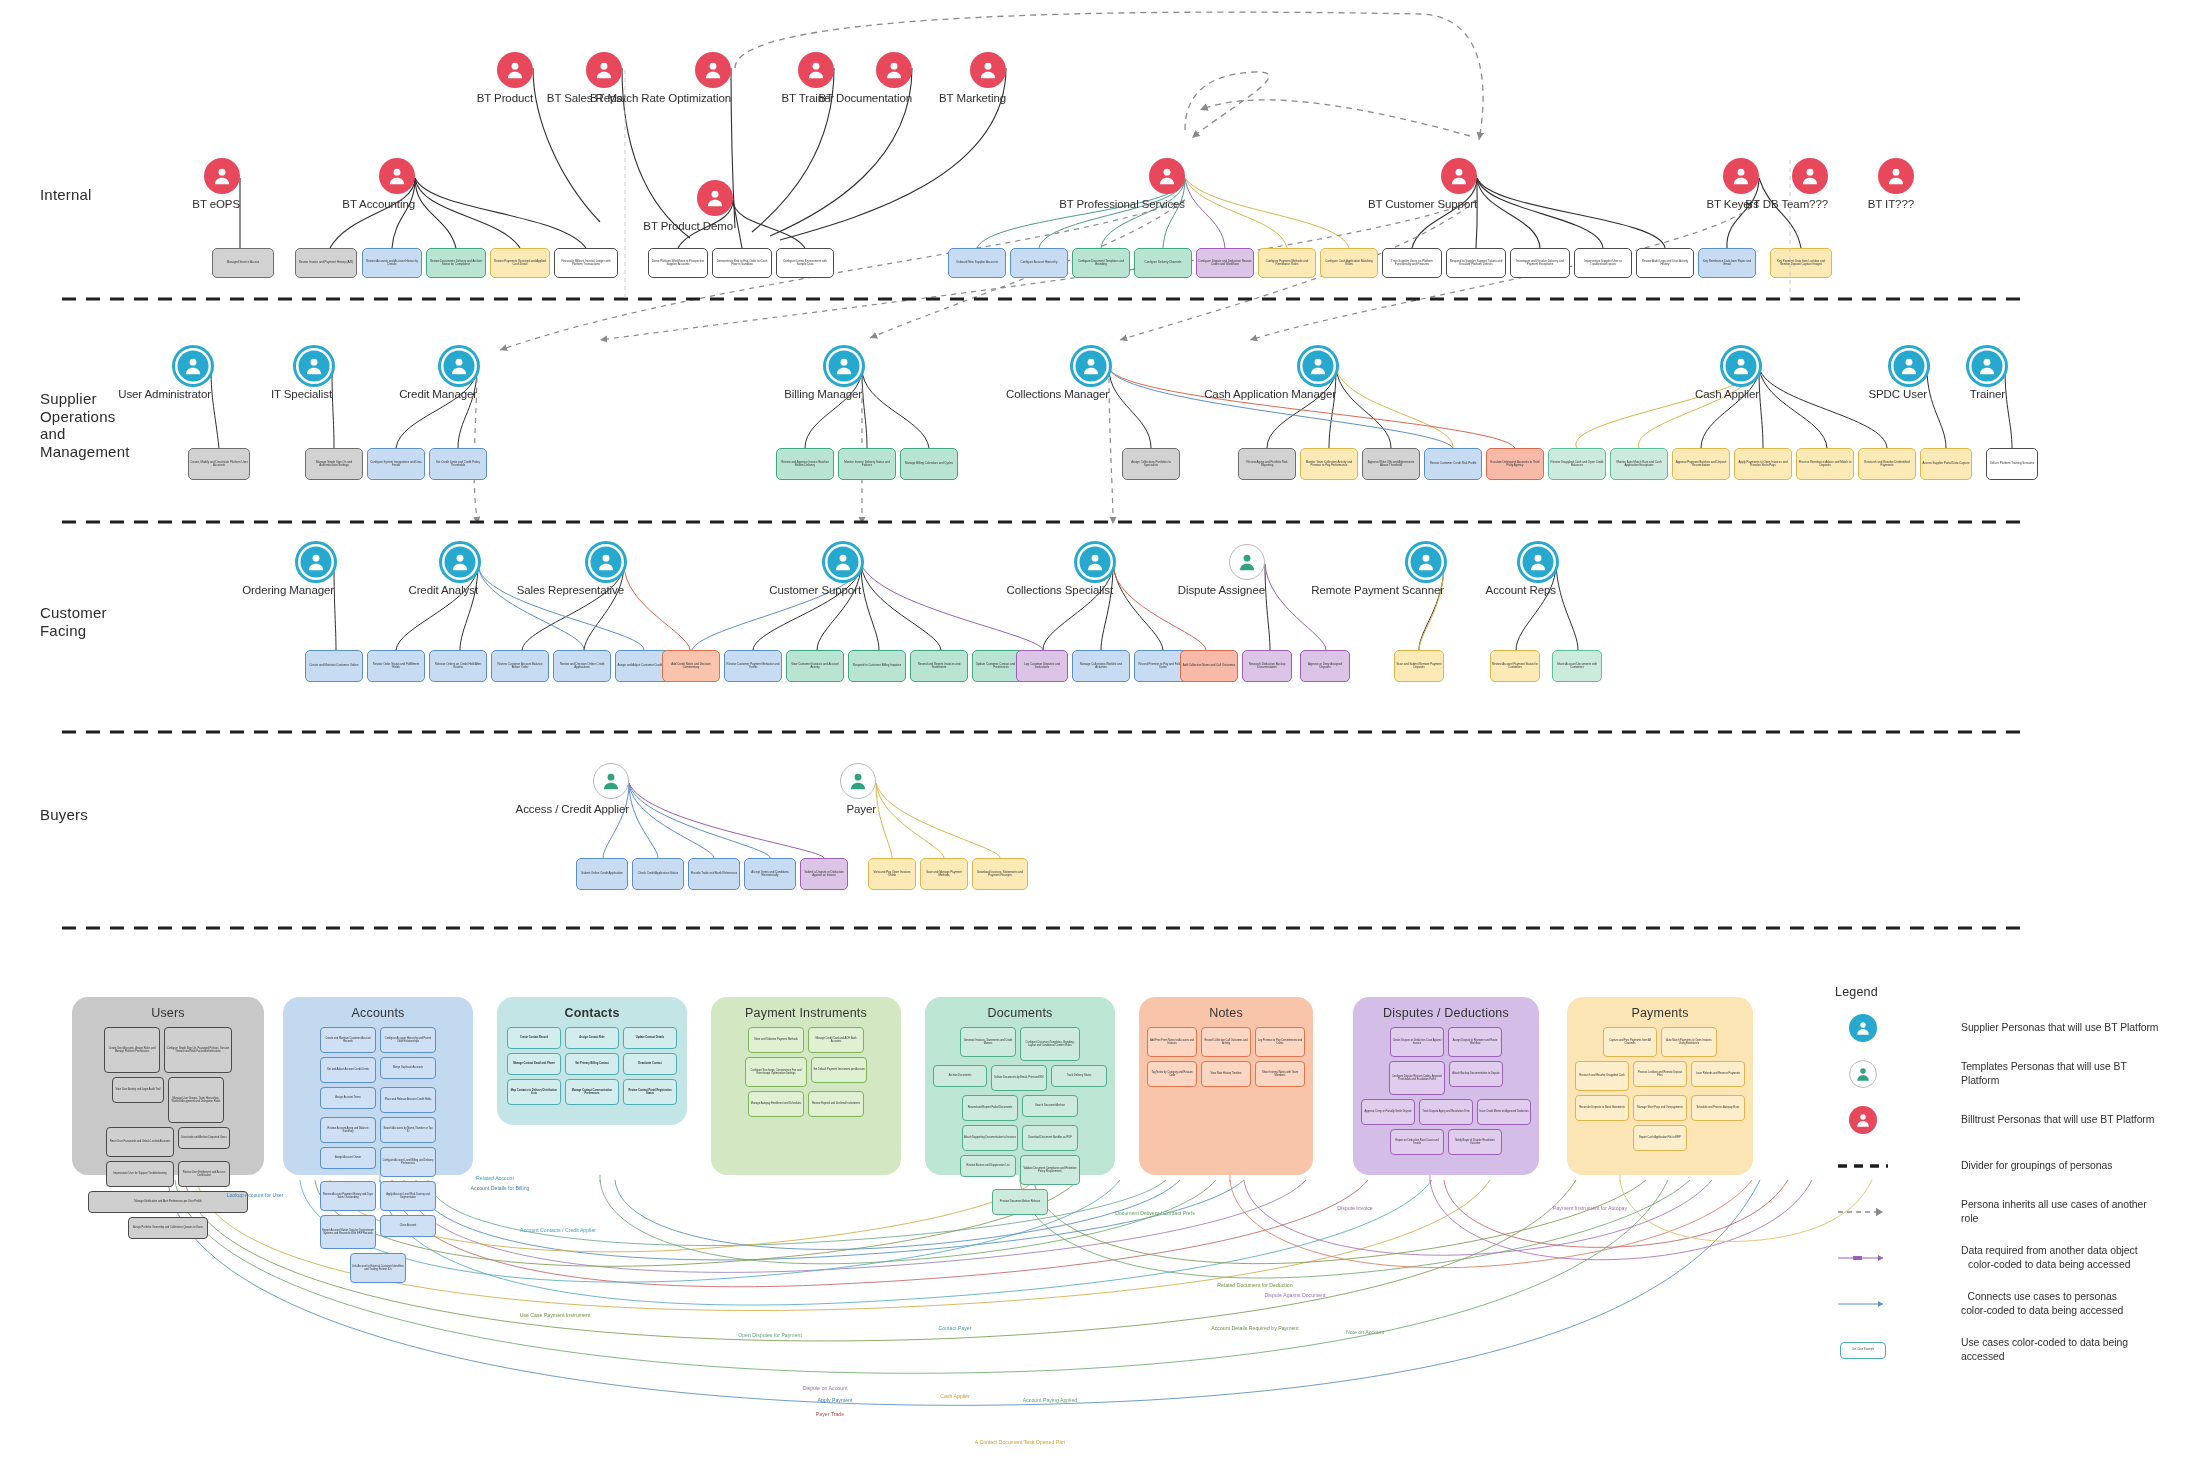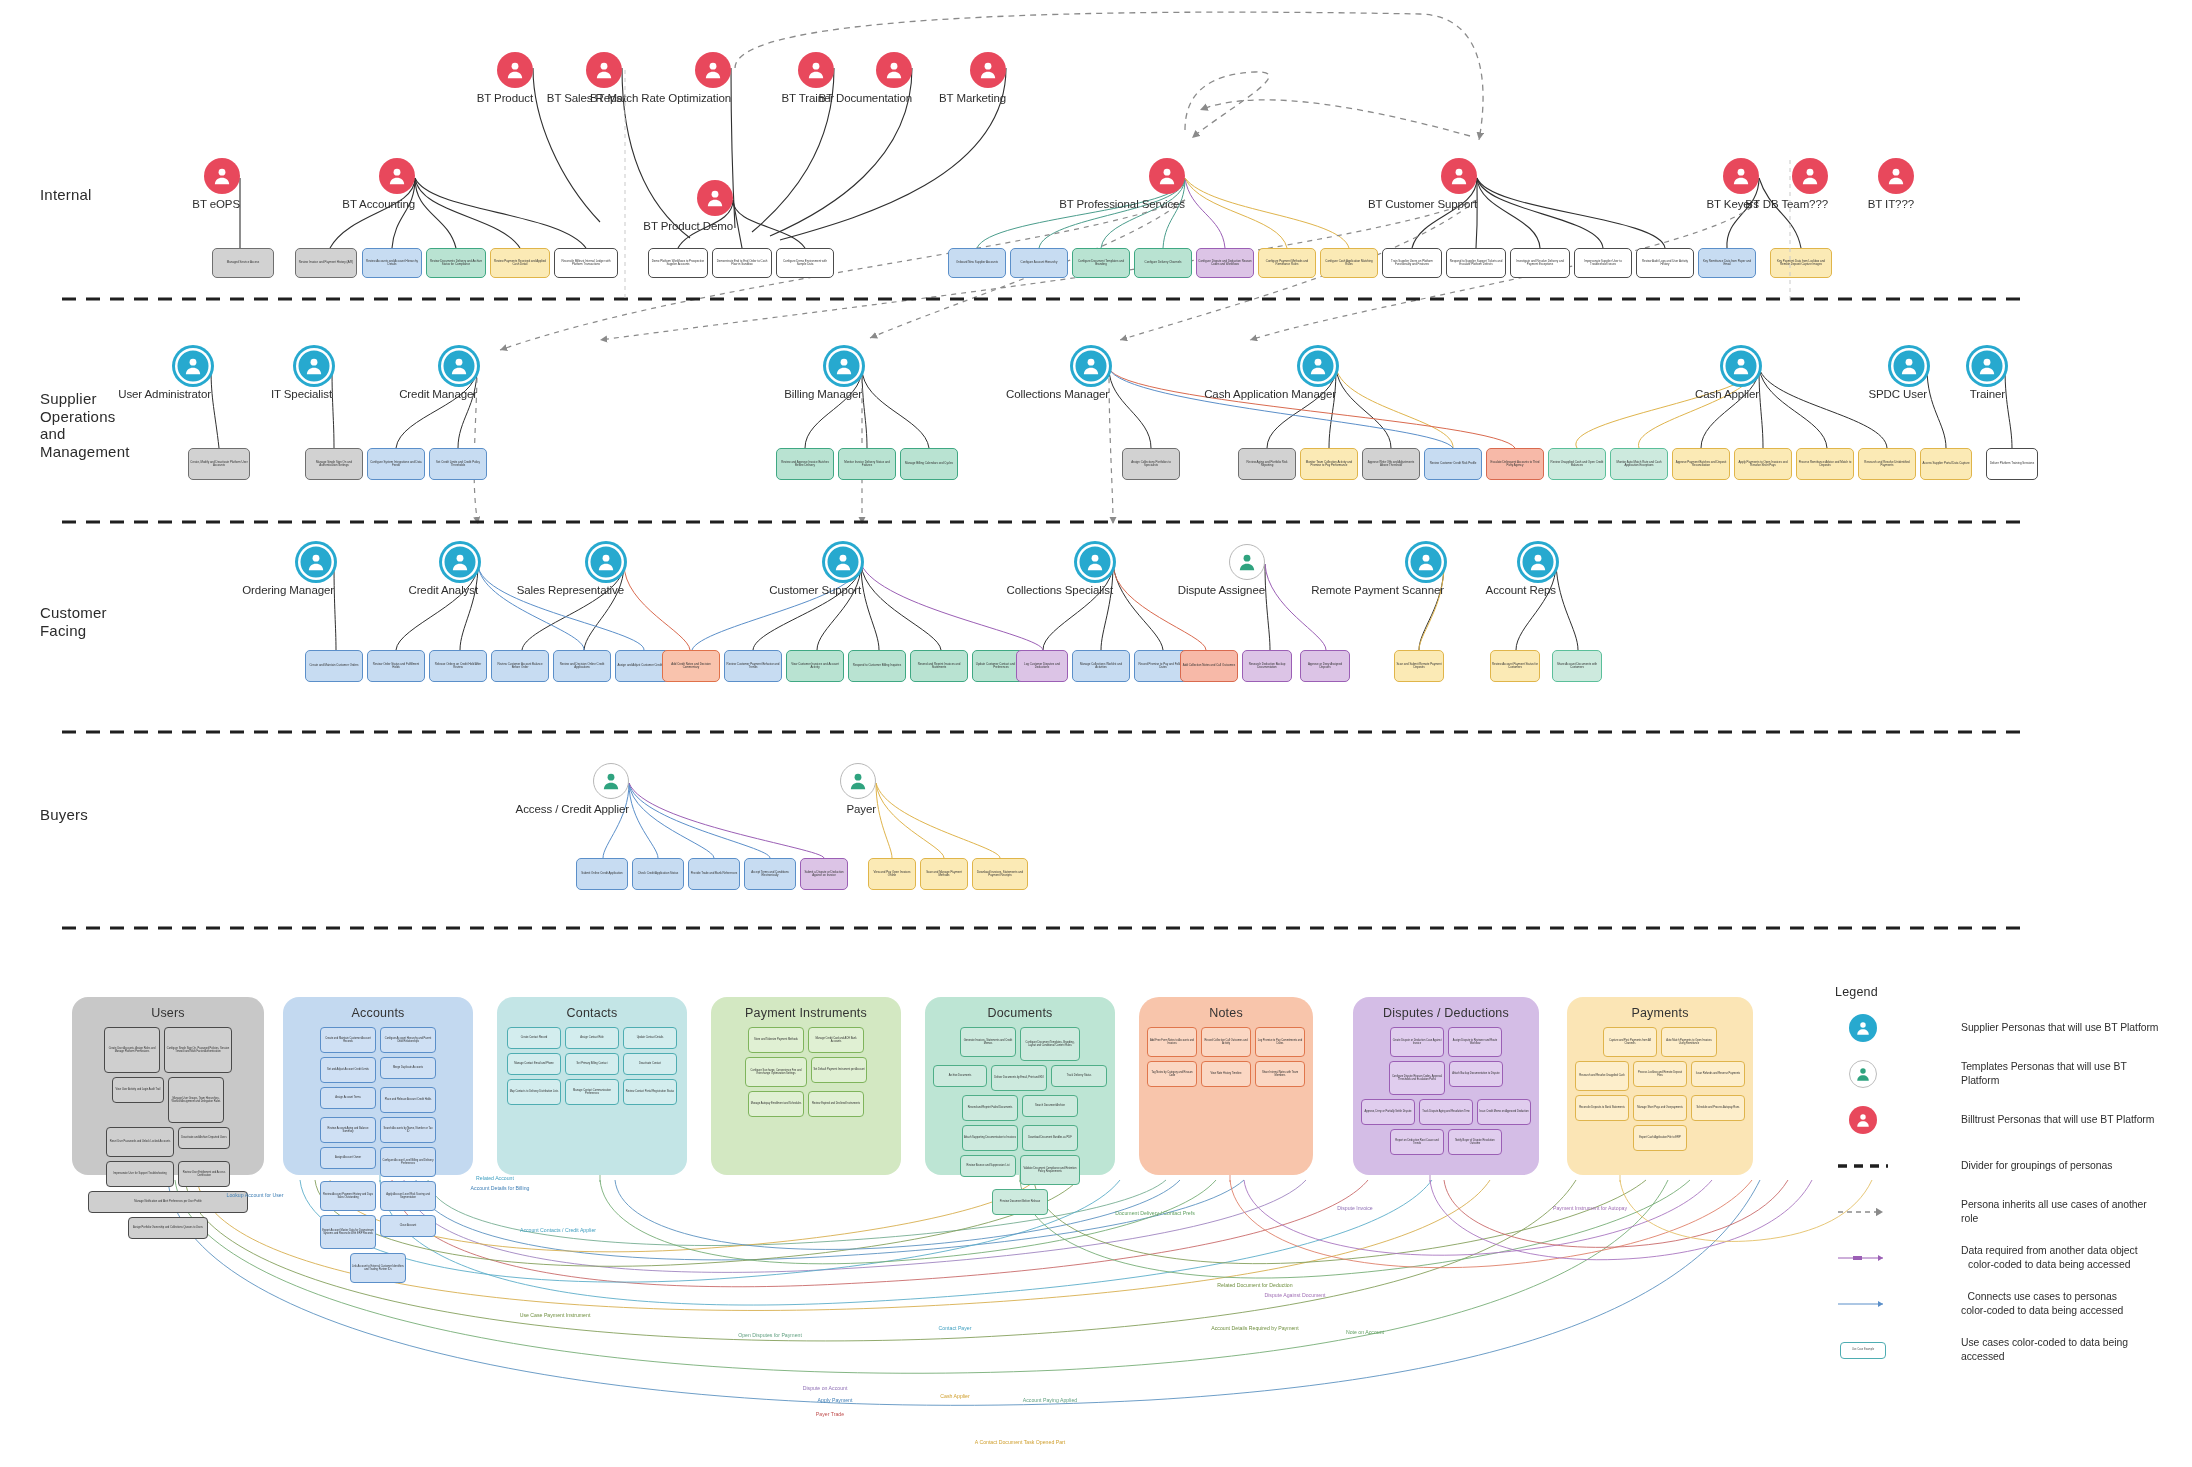--- a/index.html
+++ b/index.html
@@ -829,21 +829,21 @@
           <div class="dbox" title="Search Accounts by Name, Number or Tax ID" style="width: 56px; height: 26px;">Search Accounts by Name, Number or Tax ID</div>
           <div class="dbox" title="Assign Account Owner" style="width: 56px; height: 22px;">Assign Account Owner</div>
           <div class="dbox" title="Configure Account Level Billing and Delivery Preferences" style="width: 56px; height: 30px;">Configure Account Level Billing and Delivery Preferences</div>
           <div class="dbox" title="Review Account Payment History and Days Sales Outstanding" style="width: 56px; height: 30px;">Review Account Payment History and Days Sales Outstanding</div>
           <div class="dbox" title="Apply Account Level Risk Scoring and Segmentation" style="width: 56px; height: 30px;">Apply Account Level Risk Scoring and Segmentation</div>
           <div class="dbox" title="Export Account Master Data for Downstream Systems and Reconcile With ERP Records" style="width: 56px; height: 34px;">Export Account Master Data for Downstream Systems and Reconcile With ERP Records</div>
           <div class="dbox" title="Close Account" style="width: 56px; height: 22px;">Close Account</div>
           <div class="dbox" title="Link Account to External Customer Identifiers and Trading Partner IDs" style="width: 56px; height: 30px;">Link Account to External Customer Identifiers and Trading Partner IDs</div>
         </div>
       </div>
-      <div class="dgroup g-contacts" style="left: 497px; top: 997px; width: 190px; height: 178px;">
+      <div class="dgroup g-contacts" style="left: 497px; top: 997px; width: 190px; height: 128px; font-weight: bold;">
         <div class="gtitle">Contacts</div>
         <div class="gbody">
           <div class="dbox" title="Create Contact Record" style="width: 54px; height: 22px;">Create Contact Record</div>
           <div class="dbox" title="Assign Contact Role" style="width: 54px; height: 22px;">Assign Contact Role</div>
           <div class="dbox" title="Update Contact Details" style="width: 54px; height: 22px;">Update Contact Details</div>
           <div class="dbox" title="Manage Contact Email and Phone" style="width: 54px; height: 22px;">Manage Contact Email and Phone</div>
           <div class="dbox" title="Set Primary Billing Contact" style="width: 54px; height: 22px;">Set Primary Billing Contact</div>
           <div class="dbox" title="Deactivate Contact" style="width: 54px; height: 22px;">Deactivate Contact</div>
           <div class="dbox" title="Map Contacts to Delivery Distribution Lists" style="width: 54px; height: 26px;">Map Contacts to Delivery Distribution Lists</div>
           <div class="dbox" title="Manage Contact Communication Preferences" style="width: 54px; height: 26px;">Manage Contact Communication Preferences</div>
@@ -871,21 +871,21 @@
           <div class="dbox" title="Track Delivery Status" style="width: 56px; height: 22px;">Track Delivery Status</div>
           <div class="dbox" title="Resend and Reprint Failed Documents" style="width: 56px; height: 26px;">Resend and Reprint Failed Documents</div>
           <div class="dbox" title="Search Document Archive" style="width: 56px; height: 22px;">Search Document Archive</div>
           <div class="dbox" title="Attach Supporting Documentation to Invoices" style="width: 56px; height: 26px;">Attach Supporting Documentation to Invoices</div>
           <div class="dbox" title="Download Document Bundles as PDF" style="width: 56px; height: 26px;">Download Document Bundles as PDF</div>
           <div class="dbox" title="Review Bounce and Suppression List" style="width: 56px; height: 22px;">Review Bounce and Suppression List</div>
           <div class="dbox" title="Validate Document Compliance and Retention Policy Requirements" style="width: 60px; height: 30px;">Validate Document Compliance and Retention Policy Requirements</div>
           <div class="dbox" title="Preview Document Before Release" style="width: 56px; height: 26px;">Preview Document Before Release</div>
         </div>
       </div>
-      <div class="dgroup g-notes" style="left: 1139px; top: 997px; width: 174px; height: 178px; border-radius: 20px;">
+      <div class="dgroup g-notes" style="left: 1139px; top: 997px; width: 174px; height: 178px;">
         <div class="gtitle">Notes</div>
         <div class="gbody">
           <div class="dbox" title="Add Free Form Notes to Accounts and Invoices" style="width: 50px; height: 30px;">Add Free Form Notes to Accounts and Invoices</div>
           <div class="dbox" title="Record Collection Call Outcomes and Activity" style="width: 50px; height: 30px;">Record Collection Call Outcomes and Activity</div>
           <div class="dbox" title="Log Promise to Pay Commitments and Dates" style="width: 50px; height: 30px;">Log Promise to Pay Commitments and Dates</div>
           <div class="dbox" title="Tag Notes by Category and Reason Code" style="width: 50px; height: 26px;">Tag Notes by Category and Reason Code</div>
           <div class="dbox" title="View Note History Timeline" style="width: 50px; height: 26px;">View Note History Timeline</div>
           <div class="dbox" title="Share Internal Notes with Team Members" style="width: 50px; height: 26px;">Share Internal Notes with Team Members</div>
         </div>
       </div>

